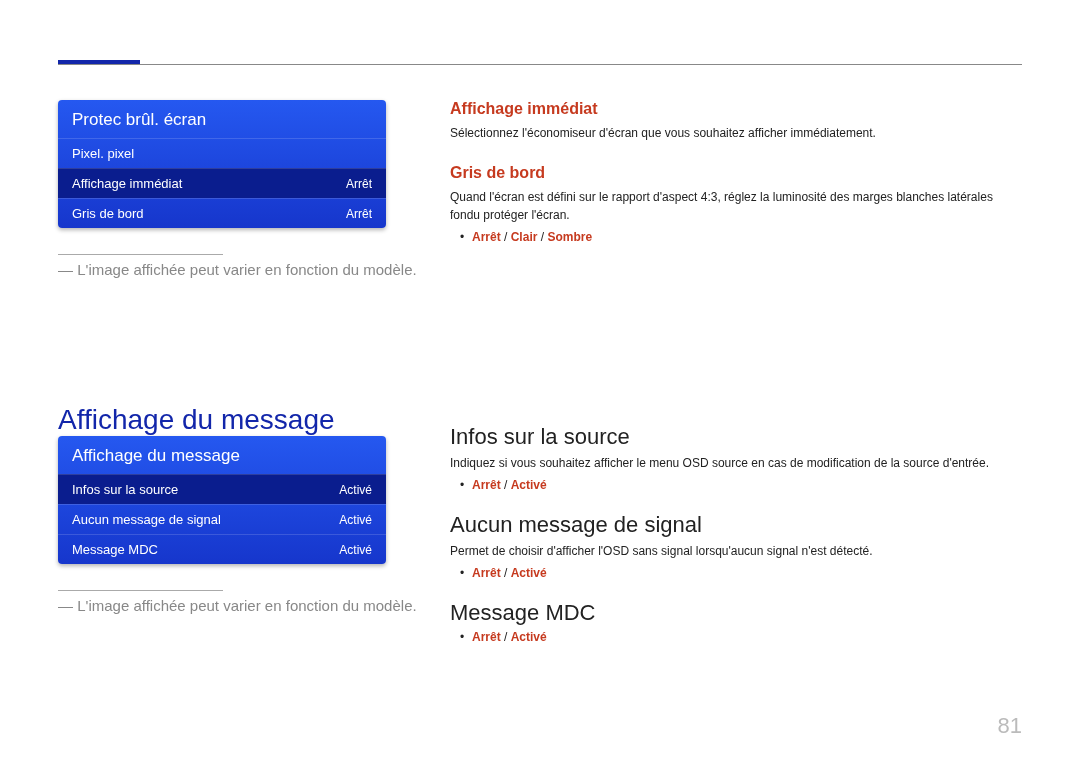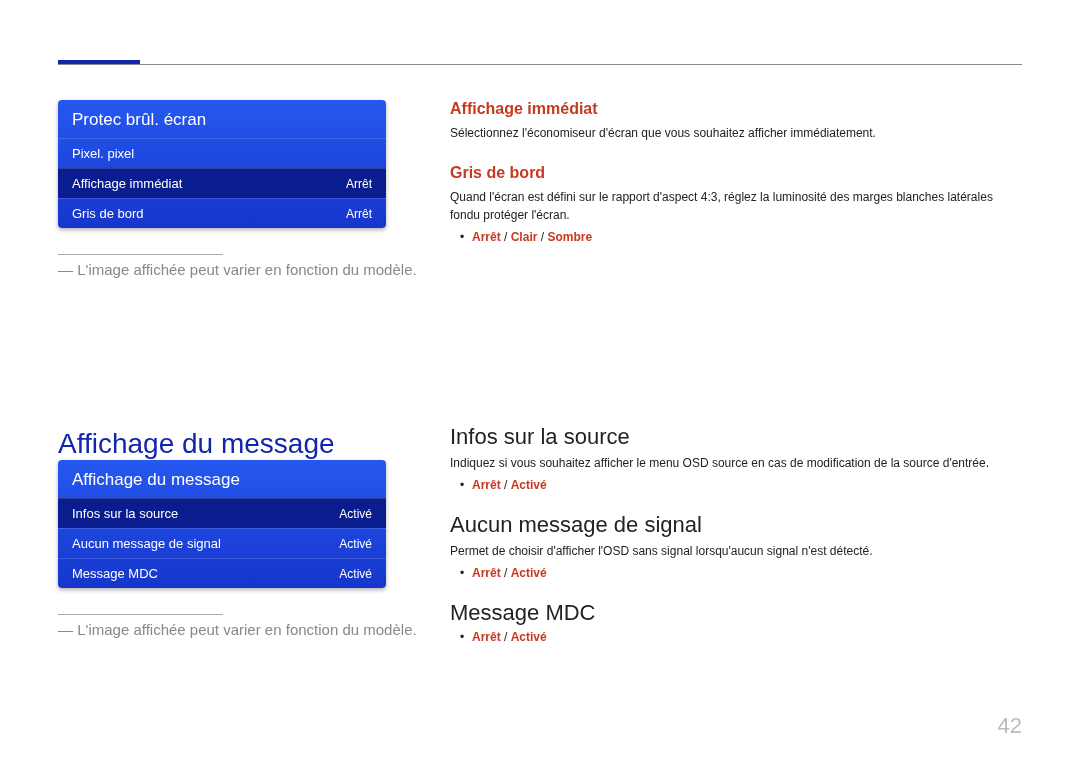--- a/index.html
+++ b/index.html
@@ -173,21 +173,21 @@
   <div class="h3-orange">Affichage immédiat</div>
   <div class="desc">Sélectionnez l'économiseur d'écran que vous souhaitez afficher immédiatement.</div>
   <div style="height:16px"></div>
   <div class="h3-orange">Gris de bord</div>
   <div class="desc">Quand l'écran est défini sur le rapport d'aspect 4:3, réglez la luminosité des marges blanches latérales fondu protéger l'écran.</div>
   <div class="bullet">
     <span>Arrêt</span><span class="sep"> / </span><span>Clair</span><span class="sep"> / </span><span>Sombre</span>
   </div>
 </div>
 
-<div class="left-col" style="top:428px;">
+<div class="left-col" style="top:404px;">
   <div class="section-title-lg">Affichage du message</div>
   <div class="menu-panel">
     <div class="menu-title">Affichage du message</div>
     <div class="menu-row selected">
       <span>Infos sur la source</span>
       <span class="val">Activé</span>
     </div>
     <div class="menu-row">
       <span>Aucun message de signal</span>
       <span class="val">Activé</span>
@@ -213,13 +213,13 @@
   <div class="bullet">
     <span>Arrêt</span><span class="sep"> / </span><span>Activé</span>
   </div>
   <div style="height:16px"></div>
   <div class="h2-black">Message MDC</div>
   <div class="bullet">
     <span>Arrêt</span><span class="sep"> / </span><span>Activé</span>
   </div>
 </div>
 
-<div class="page-number">42</div>
+<div class="page-number">81</div>
 
 </body></html>

